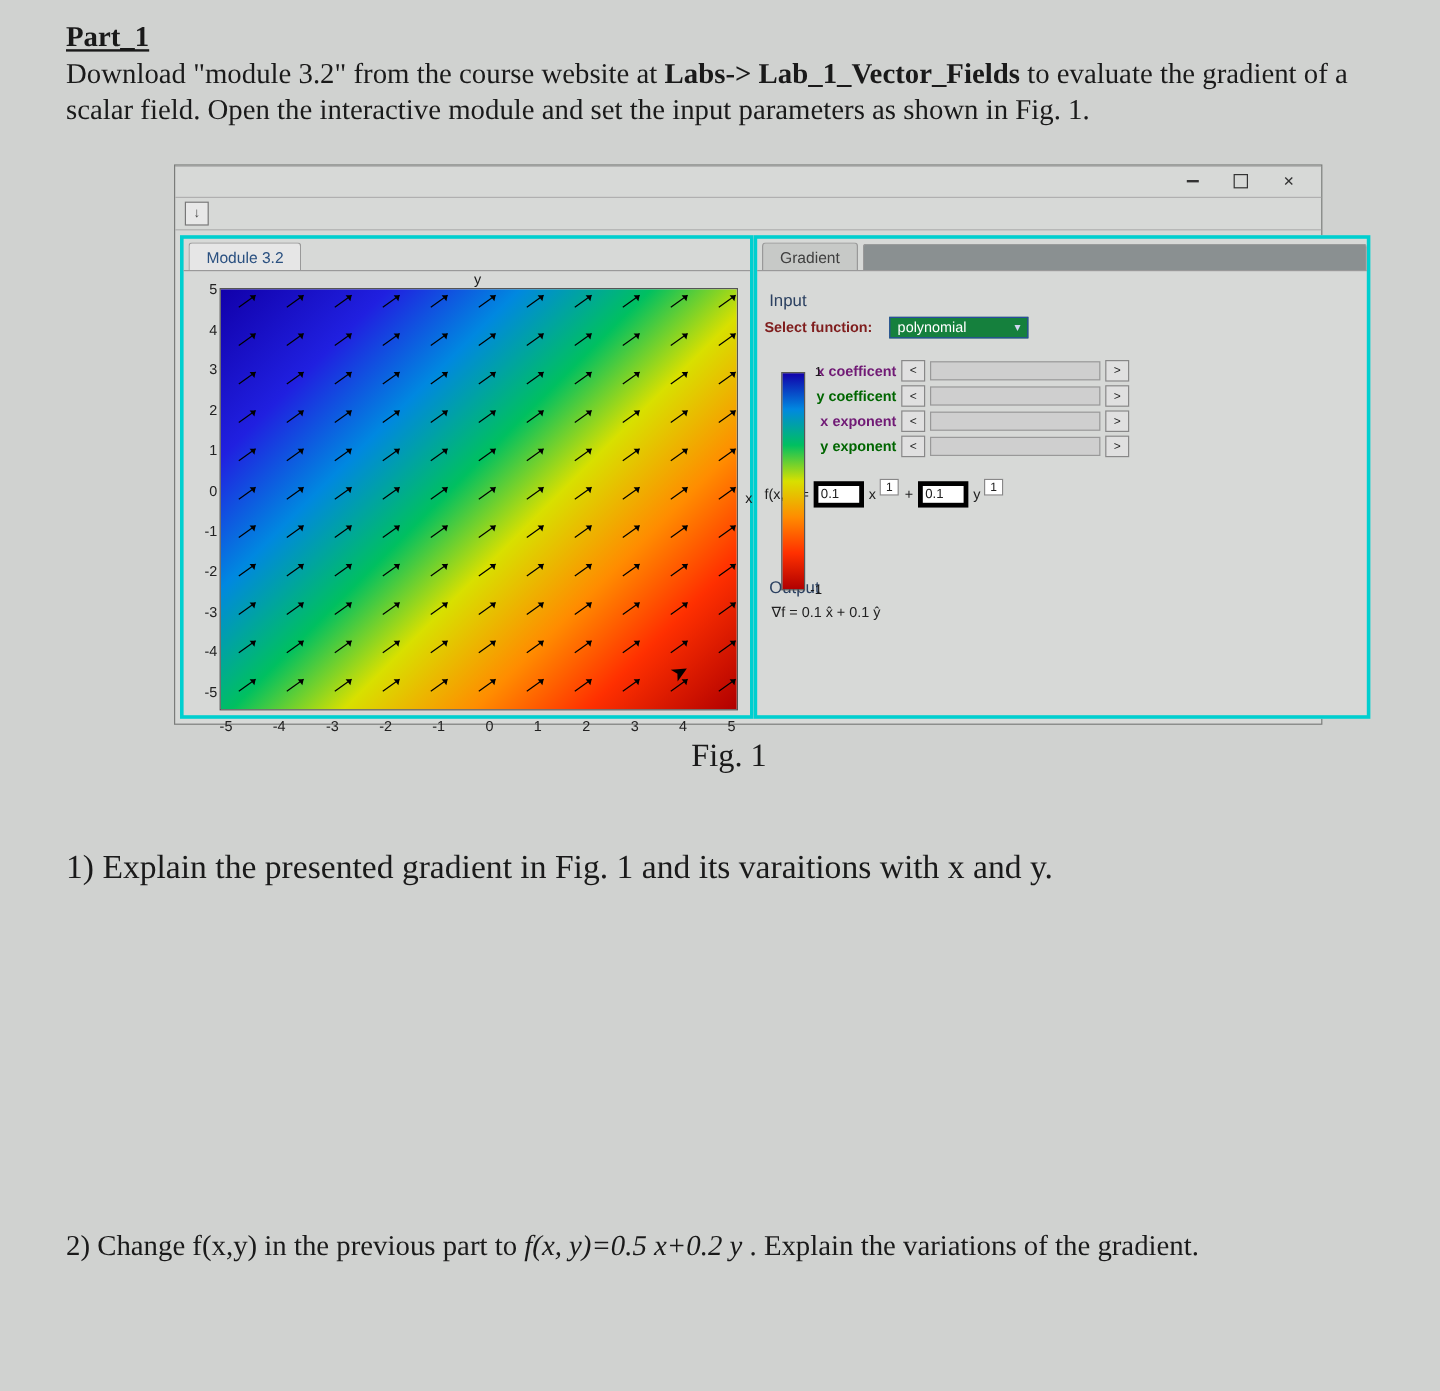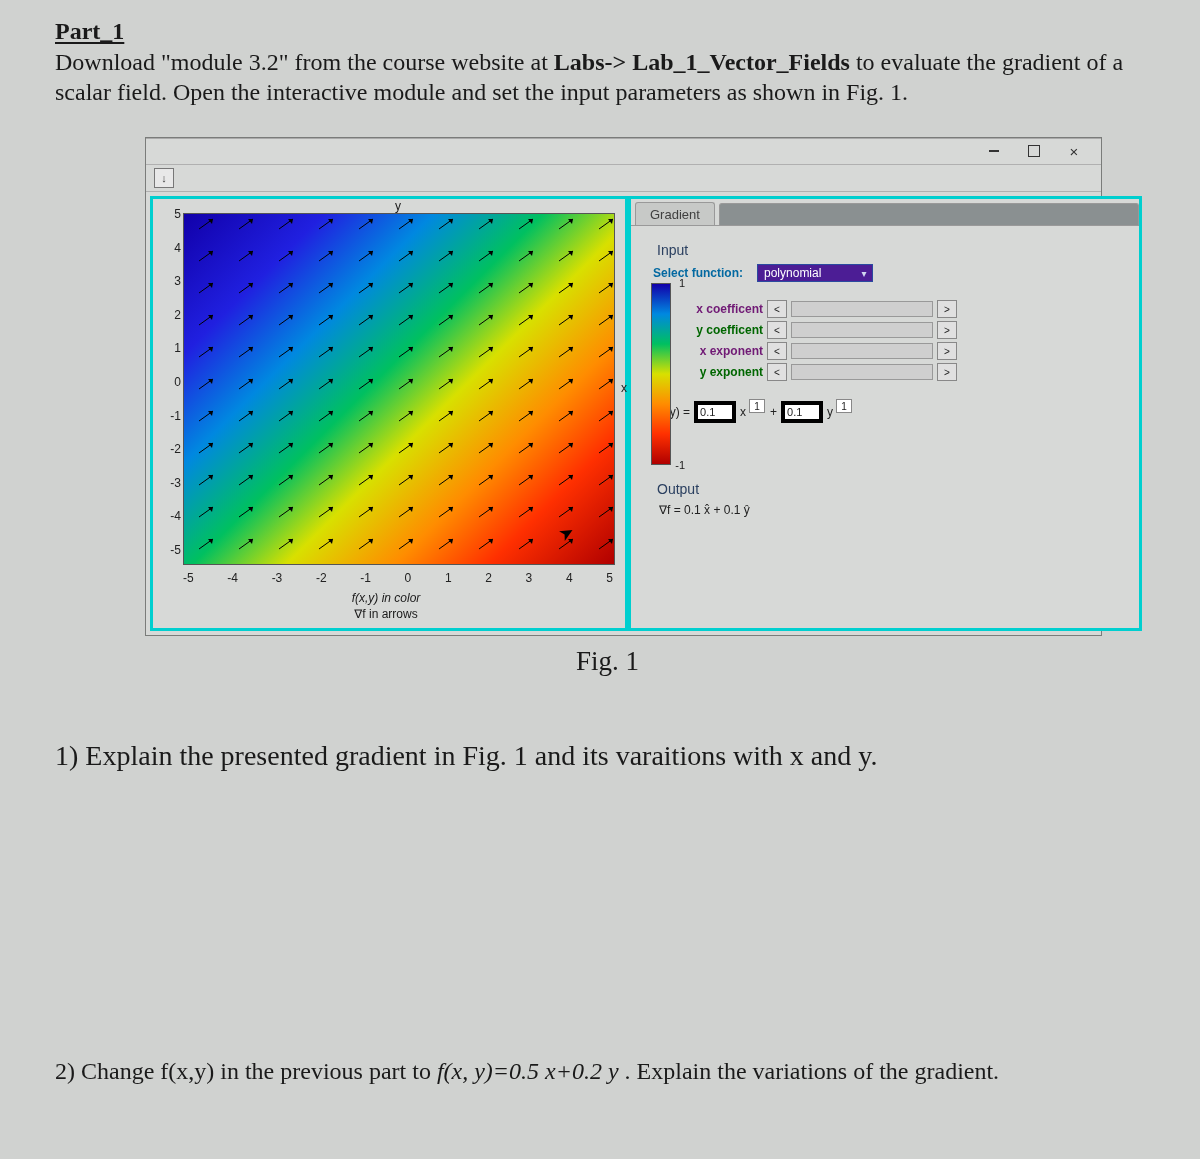--- a/index.html
+++ b/index.html
@@ -30,25 +30,25 @@
 .gradient-bg{position:absolute;inset:0;background:linear-gradient(135deg,#1100aa 0%,#2020e0 18%,#0088e0 32%,#00c060 46%,#d8e000 58%,#ff8c00 72%,#ff3000 84%,#b00000 100%)}
 .arrow-overlay{position:absolute;inset:0}
 .axis-label-y{position:absolute;top:-14px;left:50%;transform:translateX(-50%);font:12px Arial}
 .axis-label-x{position:absolute;right:-14px;top:50%;transform:translateY(-50%);font:12px Arial}
 .colorbar{position:absolute;right:-58px;top:70px;width:18px;height:180px;background:linear-gradient(to bottom,#1100aa,#0088e0,#00c060,#d8e000,#ff8c00,#ff3000,#b00000);border:1px solid #555}
 .cb-max{position:absolute;right:-72px;top:64px;font:11px Arial}
 .cb-min{position:absolute;right:-72px;top:246px;font:11px Arial}
 .cursor-arrow{position:absolute;right:40px;bottom:20px;font-size:18px;color:#000;transform:rotate(-30deg)}
 .plot-caption{text-align:center;font:12px Arial;margin-top:28px;line-height:1.3}
 .italic{font-style:italic}
-.right-inner{padding:10px 22px;font-family:Arial;font-size:12px;color:#222}
+.right-inner{padding:10px 6px;font-family:Arial;font-size:12px;color:#222}
 .panel-title{font-size:14px;color:#2b4060;padding:6px 4px}
 .sel-row{display:flex;align-items:center;gap:14px;margin-bottom:18px}
-.sel-label{font-weight:bold;color:#0369a1}
-.combo{background:#4c1d95;color:#fff;border:1px solid #2a4a9f;padding:1px 6px;font-size:12px;display:flex;align-items:center;gap:40px}
+.sel-label{font-weight:bold;color:#7f1d1d}
+.combo{background:#15803d;color:#fff;border:1px solid #2a4a9f;padding:1px 6px;font-size:12px;display:flex;align-items:center;gap:40px}
 .combo-caret{font-size:10px;color:#d0d6f0}
 .coef-row{display:flex;align-items:center;gap:4px;margin:3px 0}
 .coef-label{width:90px;text-align:right;font-weight:bold}
 .xred{color:#701a75}.ygreen{color:#006600}
 .stepbtn{width:18px;height:16px;background:#e0e0e0;border:1px solid #888;display:flex;align-items:center;justify-content:center;font-size:10px}
 .slider-track{width:140px;height:14px;border:1px solid #999;background:#cfcfcf;position:relative}
 .eq-row{margin-top:20px;display:flex;align-items:center;gap:4px;font-size:12px}
 .mini-input{width:30px;height:14px;border:4px solid #000000;background:#fff;font-size:11px;padding:0 2px;display:inline-flex;align-items:center}
 .tiny-sup{position:relative;top:-6px;left:-1px;font-size:10px;border:1px solid #888;background:#fff;width:14px;height:12px;display:inline-flex;align-items:center;justify-content:center}
 .output-box{margin-top:52px}
@@ -77,20 +77,23 @@
         </div>
       <div class="tb-icon tb-close">×</div>
     </div>
     <div class="toolstrip">
       <div class="ts-icon">↓</div>
     </div>
 
     <div class="module-body">
 
       <div class="half">
+        <div class="tabrow">
+          <div class="tab">Module 3.2</div>
+        </div>
         <div class="left-canvas">
           <div class="plot-wrap">
             <div class="axis-label-y">y</div>
             <div class="axis-label-x">x</div>
 
             <div class="y-ticks">
               <span>5</span>
               <span>4</span>
               <span>3</span>
               <span>2</span>
@@ -363,24 +366,20 @@
               <span>2</span>
               <span>3</span>
               <span>4</span>
               <span>5</span>
             </div>
 
             <div class="colorbar"></div>
             <div class="cb-max">1</div>
             <div class="cb-min">-1</div>
           </div>
-          <div class="plot-caption">
-            <span class="italic">f(x,y) in color</span><br>
-            <span>∇f in arrows</span>
-          </div>
         </div>
       </div>
 
       <div class="half">
         <div class="tabrow">
           <div class="tab inactive">Gradient</div>
           <div class="tab dark"></div>
         </div>
         <div class="right-inner">
           <div class="panel-title">Input</div>

